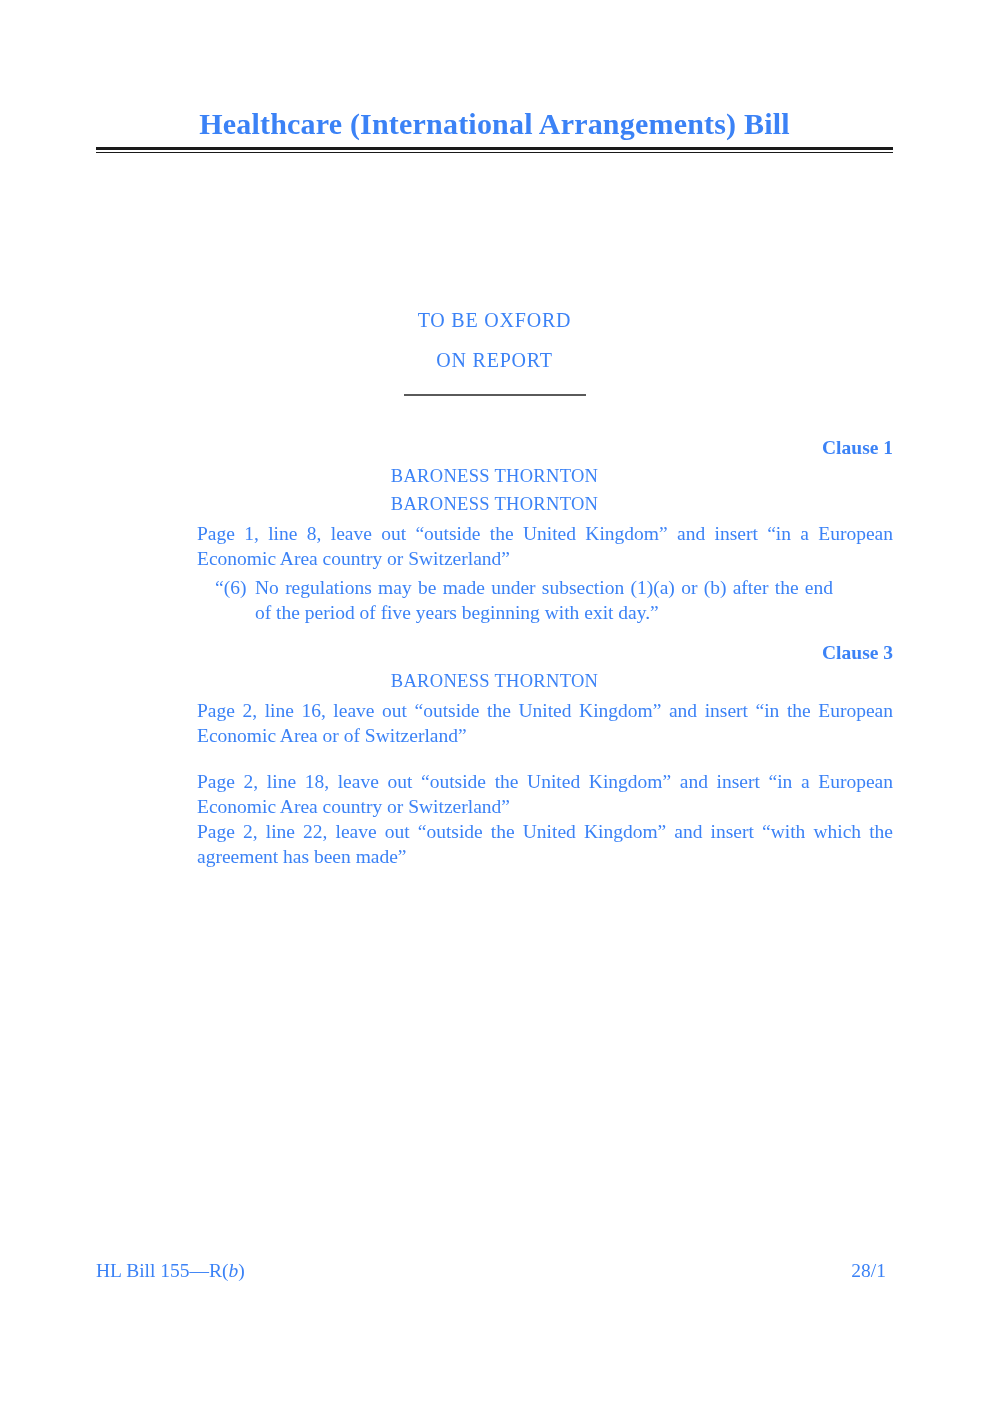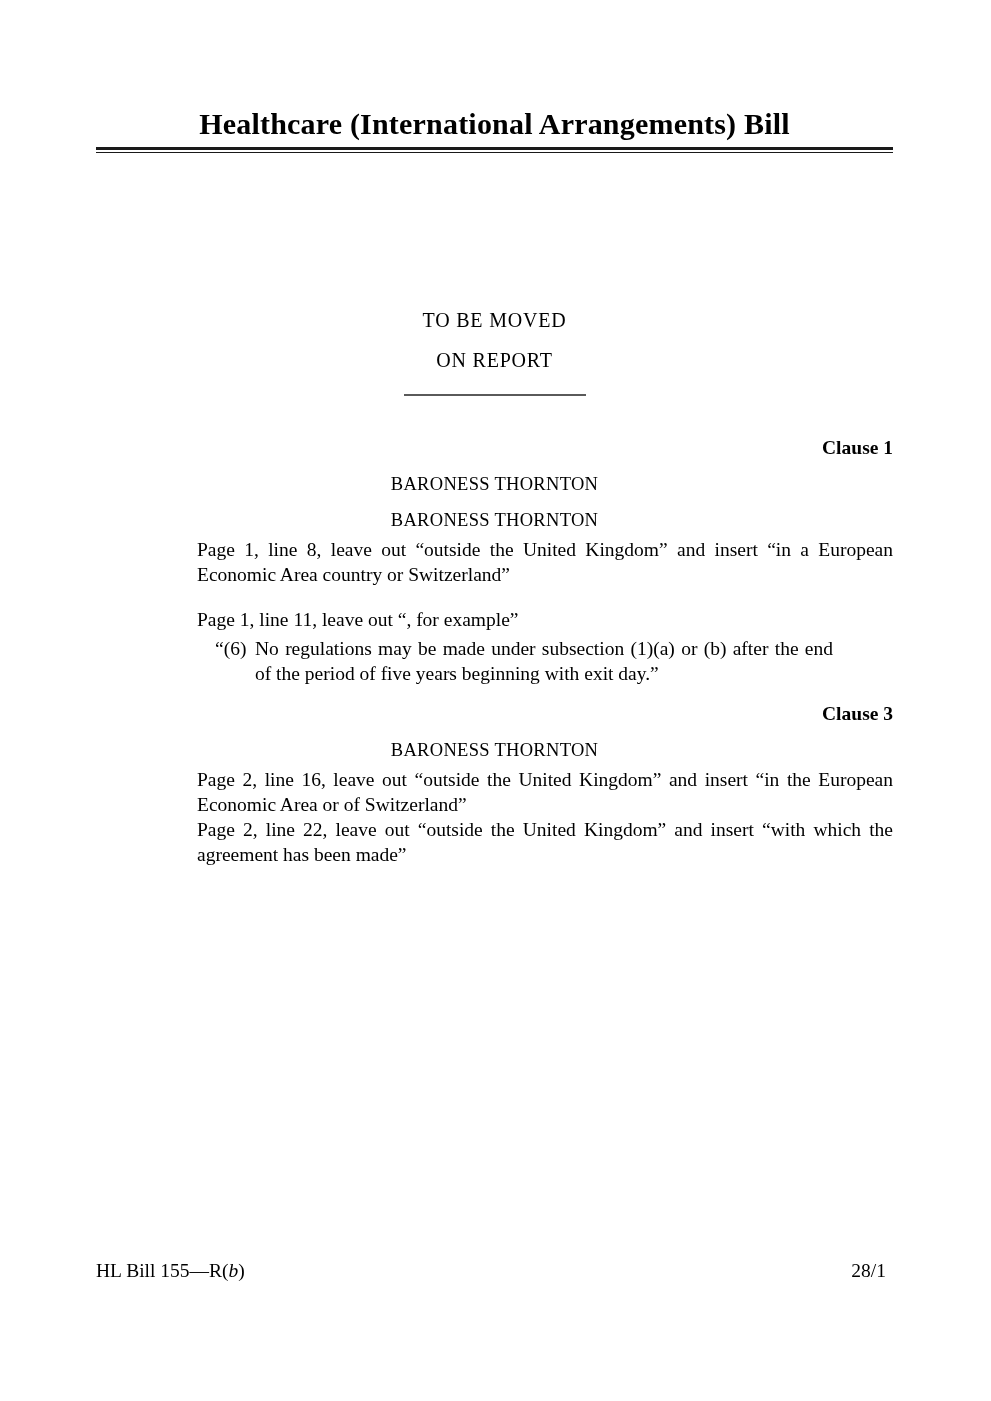--- a/index.html
+++ b/index.html
@@ -6,21 +6,21 @@
     margin: 0;
     padding: 0;
     background: #e8e8e8;
   }
   .page {
     position: relative;
     width: 991px;
     height: 1401px;
     margin: 0 auto;
     background: #ffffff;
-    color: #000000;
+    color: #3b82f6;
     font-family: "Liberation Serif", "DejaVu Serif", serif;
     overflow: hidden;
   }
   .content {
     position: absolute;
     left: 96px;
     top: 0;
     width: 797px;
   }
   .doc-title {
@@ -53,21 +53,21 @@
   .clause-heading {
     font-weight: bold;
     font-size: 19.5px;
     line-height: 24px;
     text-align: right;
   }
   .ch-1 { margin-top: 40px; }
   .ch-2 { margin-top: 17px; }
   .ch-3 { margin-top: 16px; }
   .sponsor {
-    margin-top: 12px;
+    margin-top: 4px;
     font-size: 18.5px;
     line-height: 24px;
     text-align: center;
     letter-spacing: 0.3px;
   }
   .sponsor-mid { margin-top: 19px; }
   .amendment {
     margin-left: 101px;
     width: 696px;
     font-size: 19.5px;
@@ -112,40 +112,40 @@
 <body>
 
 <div class="page">
   <div class="content">
 
     <div class="doc-title">Healthcare (International Arrangements) Bill</div>
 
     <div class="title-rule"></div>
 
     <div class="stage-block">
-      <div>TO BE MOVED</div>
+      <div>TO BE OXFORD</div>
       <div>ON REPORT</div>
     </div>
 
     <div class="stage-sep"></div>
 
     <div class="clause-heading ch-1">Clause 1</div>
     <div class="sponsor">BARONESS THORNTON</div>
 
     <div class="sponsor">BARONESS THORNTON</div>
     <div class="amendment am-tight">Page 1, line 8, leave out “outside the United Kingdom” and insert “in a European Economic Area country or Switzerland”</div>
-    <div class="amendment am-gap">Page 1, line 11, leave out “, for example”</div>
     <div class="inset">
       <div class="inset-marker">“(6)</div>
       <div class="inset-text">No regulations may be made under subsection (1)(a) or (b) after the end of the period of five years beginning with exit day.”</div>
     </div>
 
     <div class="clause-heading ch-3">Clause 3</div>
     <div class="sponsor">BARONESS THORNTON</div>
     <div class="amendment am-tight">Page 2, line 16, leave out “outside the United Kingdom” and insert “in the European Economic Area or of Switzerland”</div>
+    <div class="amendment am-gap2">Page 2, line 18, leave out “outside the United Kingdom” and insert “in a European Economic Area country or Switzerland”</div>
     <div class="amendment am-gap3">Page 2, line 22, leave out “outside the United Kingdom” and insert “with which the agreement has been made”</div>
 
   </div>
 
   <div class="footer">
     <div><span>HL Bill 155—R(</span><span class="italic">b</span><span>)</span></div>
     <div>28/1</div>
   </div>
 </div>
 

